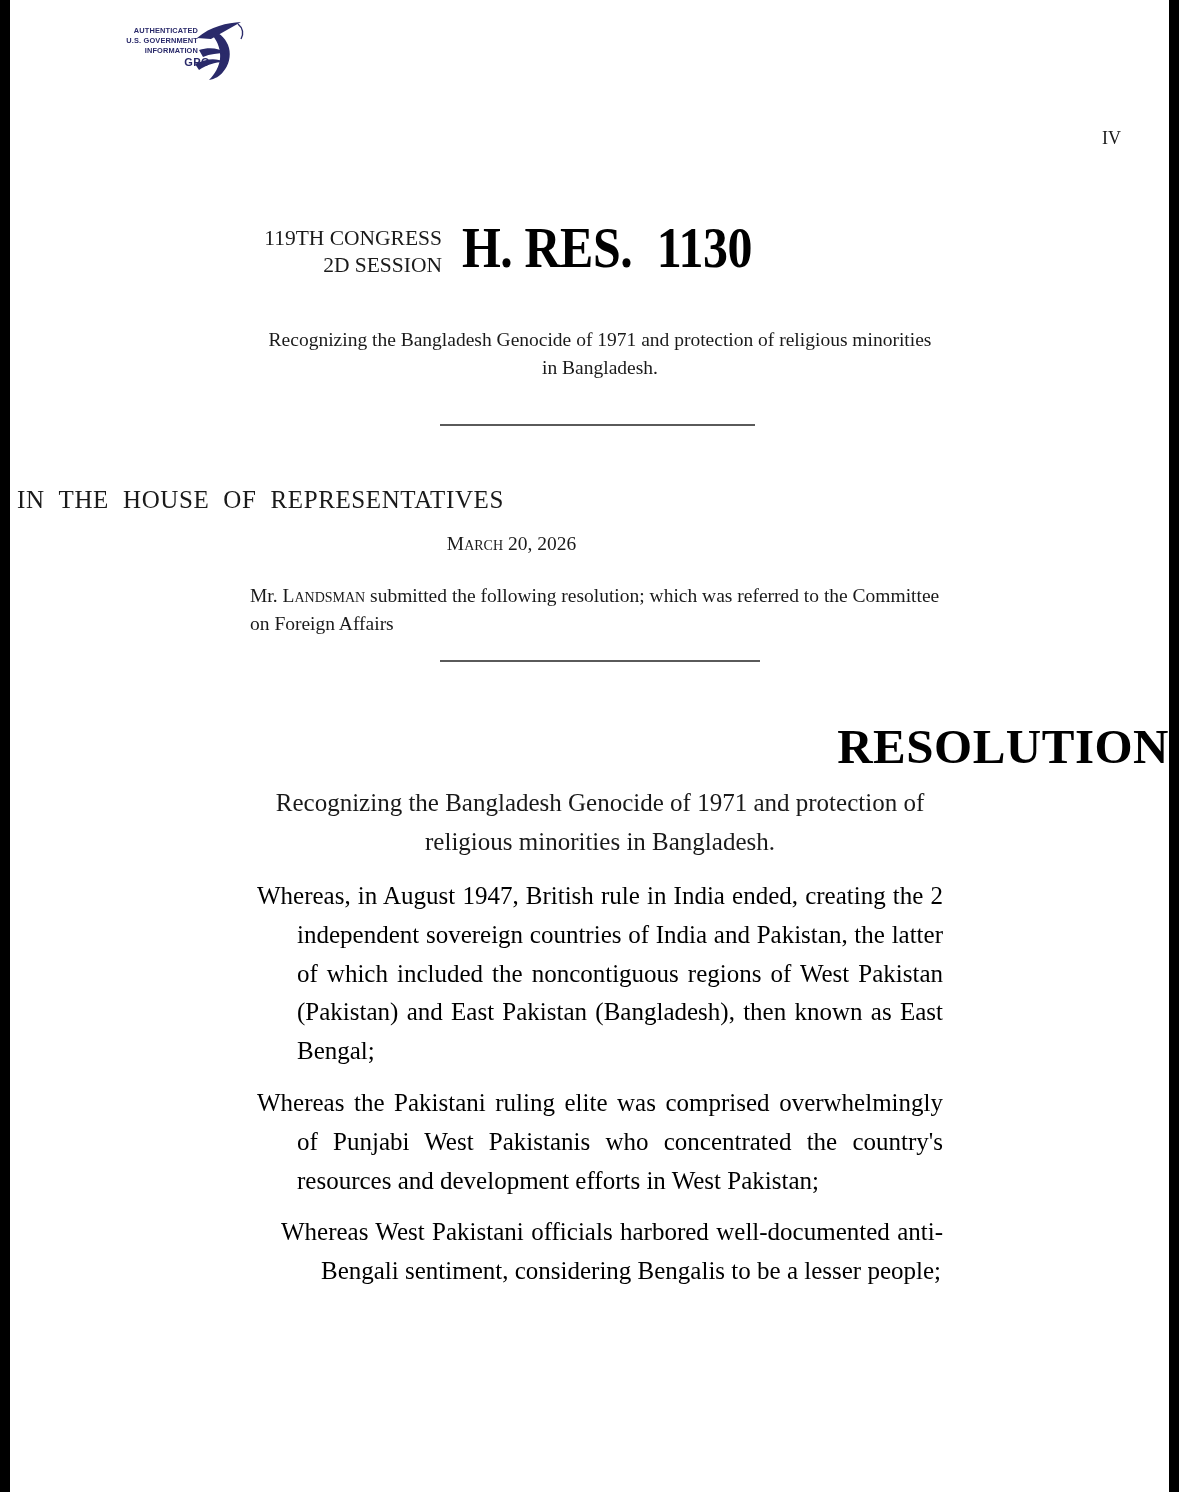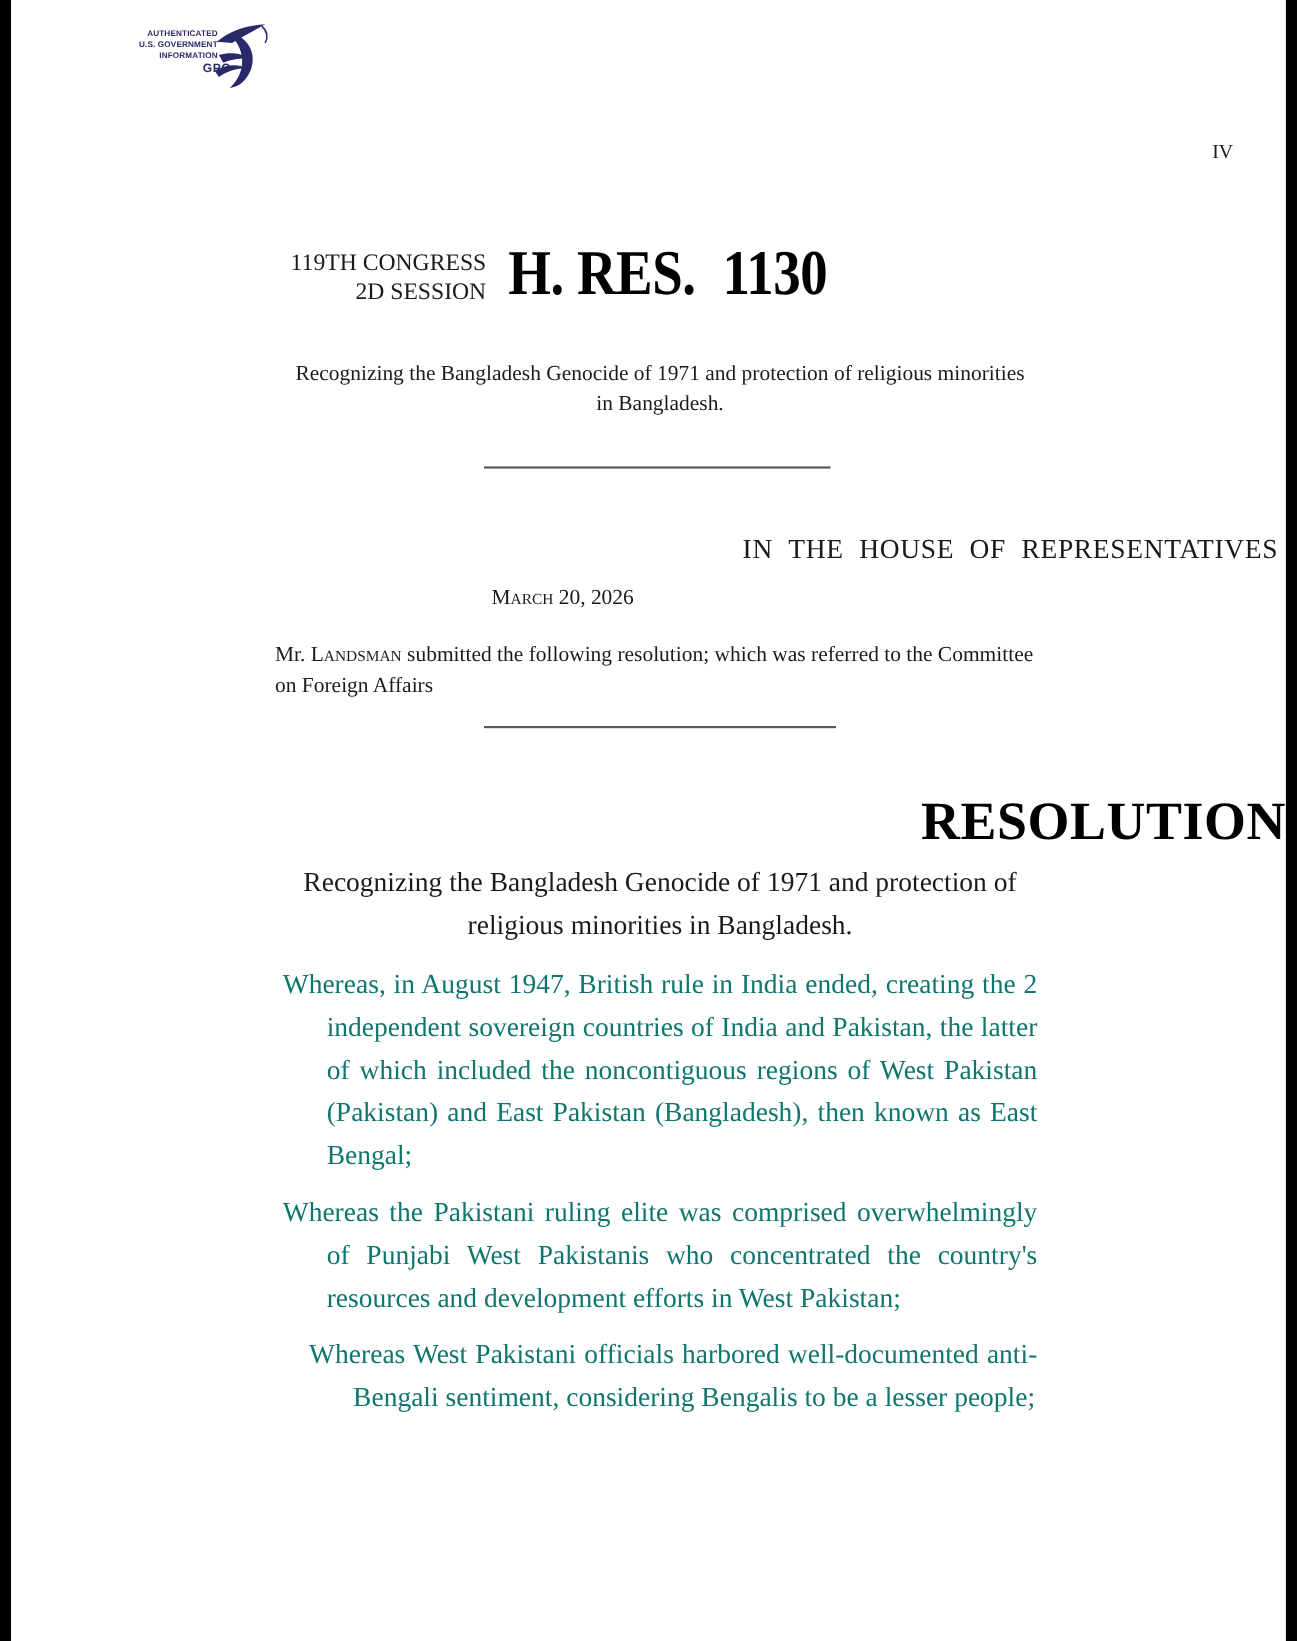--- a/index.html
+++ b/index.html
@@ -136,21 +136,21 @@
   }
   .rule-1 { left: 430px; top: 424px; width: 315px; }
   .rule-2 { left: 430px; top: 660px; width: 320px; }
 
   
   .chamber {
     position: absolute;
     left: 0;
     top: 486px;
     width: 1159px;
-    text-align: right;
+    text-align: left;
     font-size: 25px;
     letter-spacing: 0.6px;
     color: #1a1a1a;
     white-space: nowrap;
   }
   .chamber .w { margin: 0 7px; }
 
   .action-date {
     position: absolute;
     left: 0;
@@ -201,21 +201,21 @@
   
   .clauses {
     position: absolute;
     left: 247px;
     top: 877px;
     width: 686px;
   }
   .clause {
     font-size: 25px;
     line-height: 38.8px;
-    color: #0f766e;
+    color: #000000;
     text-align: justify;
     text-justify: inter-word;
     text-indent: -40px;
     padding-left: 40px;
     margin: 0 0 13px 0;
   }
   .clause:last-child { margin-bottom: 0; margin-left: 24px; }
 </style>
 </head>
 <body>

